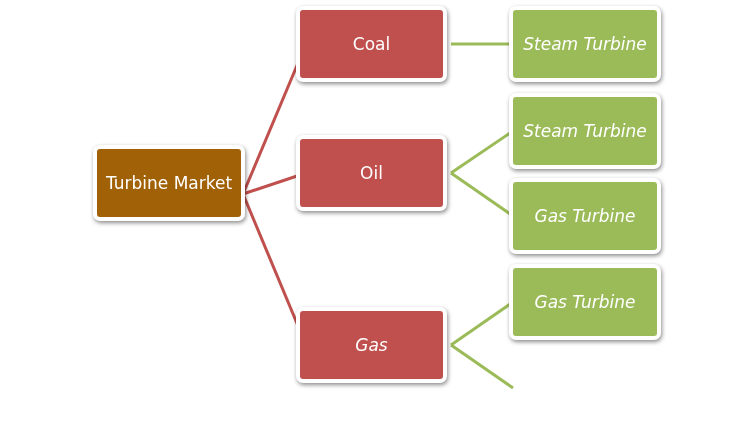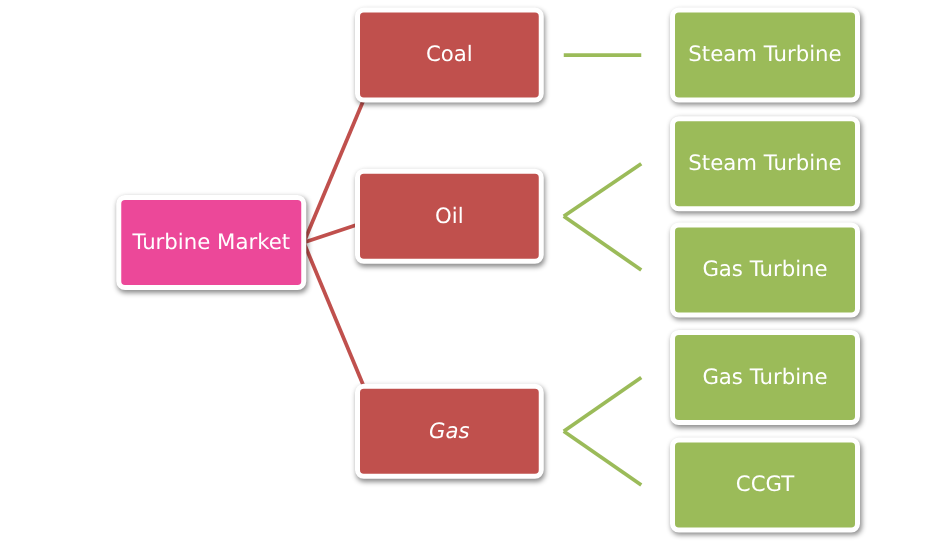--- a/index.html
+++ b/index.html
@@ -6,23 +6,23 @@
   #stage { position: relative; width: 755px; height: 437px; background: #ffffff; overflow: hidden; font-family: "DejaVu Sans", sans-serif; }
   svg.connectors { position: absolute; left: 0; top: 0; width: 755px; height: 437px; }
   .node {
     position: absolute; box-sizing: border-box;
     border: 4px solid #ffffff; border-radius: 7px;
     box-shadow: 1px 2px 4px rgba(0,0,0,0.45);
     display: flex; align-items: center; justify-content: center;
     text-align: center; color: #ffffff; font-size: 17px; line-height: 22px;
     cursor: pointer;
   }
-  .root { background: #ec4899; left: 93px; top: 156px; width: 152px; height: 76px; }
-  .cat { background: #c0504d; width: 151px; height: 76px; left: 284px; }
-  .leaf { background: #9bbb59; width: 152px; height: 76px; left: 536px; }
+  .root { background: #a16207; left: 93px; top: 145px; width: 152px; height: 76px; }
+  .cat { background: #c0504d; width: 151px; height: 76px; left: 296px; }
+  .leaf { background: #9bbb59; width: 152px; height: 76px; left: 509px; font-style: italic; }
 </style>
 </head>
 <body>
 
 <div id="stage">
   <svg class="connectors">
     <line x1="243" y1="194" x2="306" y2="44" stroke="#c0504d" stroke-width="3"></line>
     <line x1="243" y1="194" x2="306" y2="173" stroke="#c0504d" stroke-width="3"></line>
     <line x1="243" y1="194" x2="306" y2="345" stroke="#c0504d" stroke-width="3"></line>
     <line x1="451" y1="44" x2="513" y2="44" stroke="#9bbb59" stroke-width="3"></line>
@@ -53,16 +53,13 @@
   </div>
   <div class="node leaf" style="top:93px;">
     <span>Steam Turbine</span>
   </div>
   <div class="node leaf" style="top:178px;">
     <span>Gas Turbine</span>
   </div>
   <div class="node leaf" style="top:264px;">
     <span>Gas Turbine</span>
   </div>
-  <div class="node leaf" style="top:350px;">
-    <span>CCGT</span>
-  </div>
 </div>
 
 </body></html>

